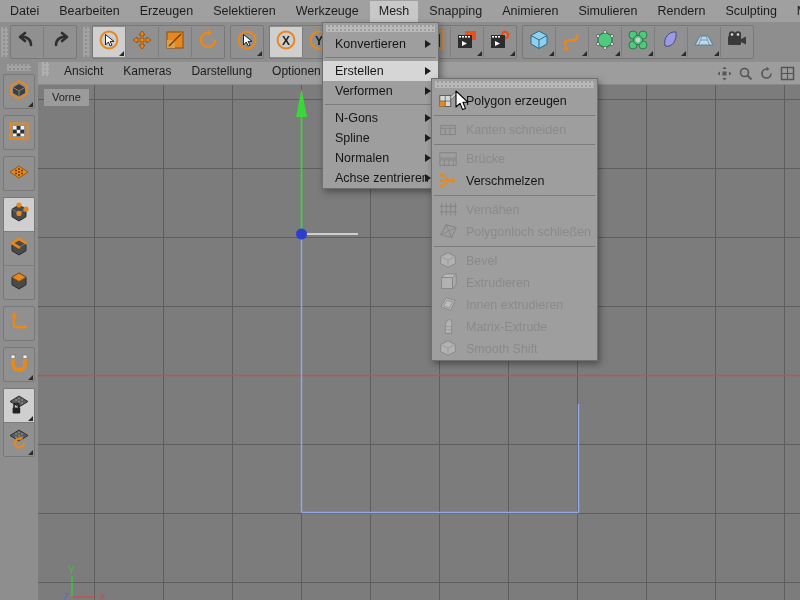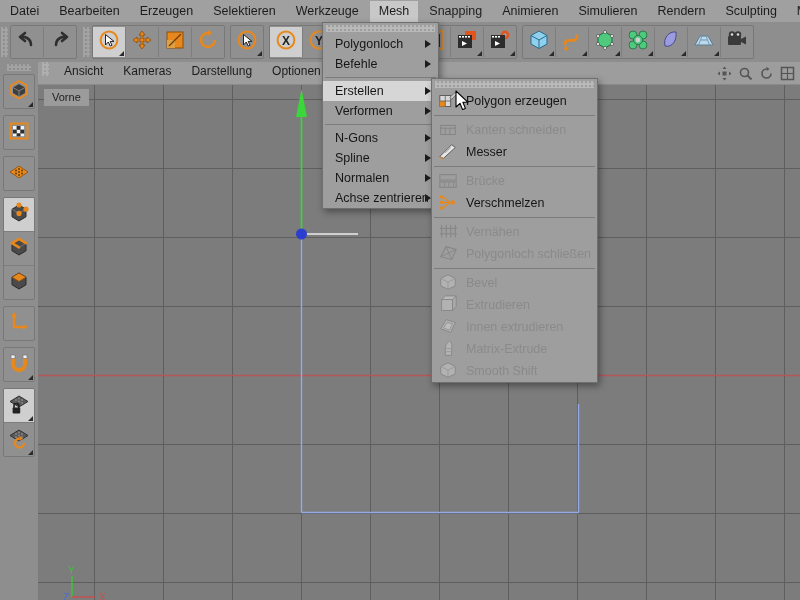--- a/index.html
+++ b/index.html
@@ -598,25 +598,21 @@
           <text x="61" y="517" font-family="Liberation Sans, sans-serif" font-size="10" fill="#c45050">X</text>
         </g>
       </svg>
     </div>
   </div>
 
   <div class="dropdown" id="mesh-dropdown" style="left:322px;top:22px;width:115px;">
     <div class="dd-tear"></div>
     <div id="mesh-items">
         <div class="dd-item">
-          <span>Polygonloch</span>
-          <span class="arrow"></span>
-        </div>
-        <div class="dd-item">
-          <span>Befehle</span>
+          <span>Konvertieren</span>
           <span class="arrow"></span>
         </div>
         <div class="dd-sep"></div>
         <div class="dd-item hl">
           <span>Erstellen</span>
           <span class="arrow"></span>
         </div>
         <div class="dd-item">
           <span>Verformen</span>
           <span class="arrow"></span>
@@ -664,30 +660,20 @@
             <svg width="22" height="20" viewBox="0 0 22 22">
               <rect x="3" y="6" width="16" height="10" fill="none" stroke="#666" stroke-width="1.2"></rect>
               <line x1="3" y1="9" x2="19" y2="9" stroke="#666" stroke-width="1.2"></line>
               <g stroke="#666" stroke-width="1.2">
                 <line x1="8" y1="9" x2="8" y2="16"></line>
                 <line x1="13" y1="9" x2="13" y2="16"></line>
               </g>
             </svg>
           </span>
           <span>Kanten schneiden</span>
-        </div>
-        <div class="dd-item">
-          <span class="sm-icon">
-            <svg width="22" height="20" viewBox="0 0 22 22">
-              <path d="M2 16 L15 3 L19 6 L6 18 Z" fill="#e6e6e6" stroke="#555" stroke-width="1"></path>
-              <path d="M2 16 L6 18 L4 19.5 Z" fill="#e8881c"></path>
-              <line x1="8" y1="12" x2="14" y2="6" stroke="#999" stroke-width="1"></line>
-            </svg>
-          </span>
-          <span>Messer</span>
         </div>
         <div class="dd-sep"></div>
         <div class="dd-item disabled">
           <span class="sm-icon dim">
             <svg width="22" height="20" viewBox="0 0 22 22">
               <rect x="2" y="4" width="18" height="6" fill="none" stroke="#666" stroke-width="1.2"></rect>
               <rect x="2" y="12" width="18" height="6" fill="none" stroke="#666" stroke-width="1.2"></rect>
               <g stroke="#666" stroke-width="1">
                 <line x1="7" y1="12" x2="7" y2="18"></line>
                 <line x1="12" y1="12" x2="12" y2="18"></line>

